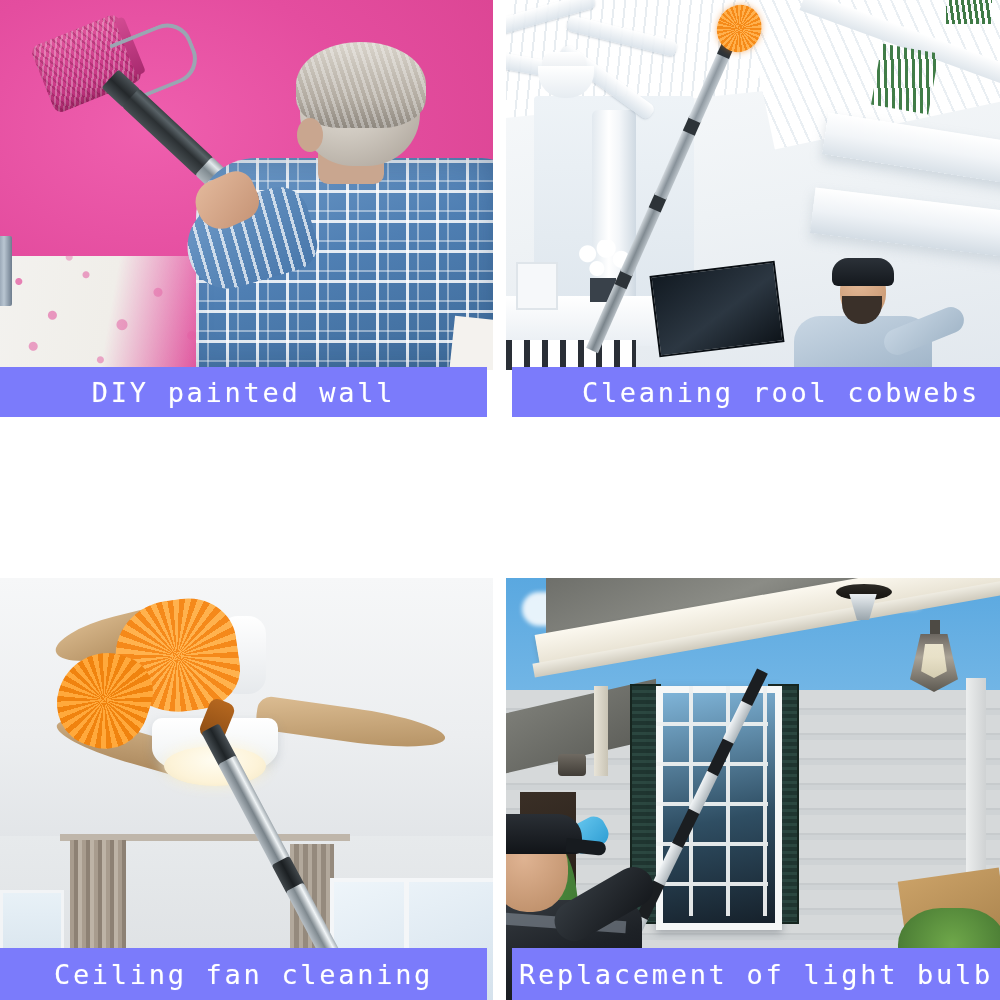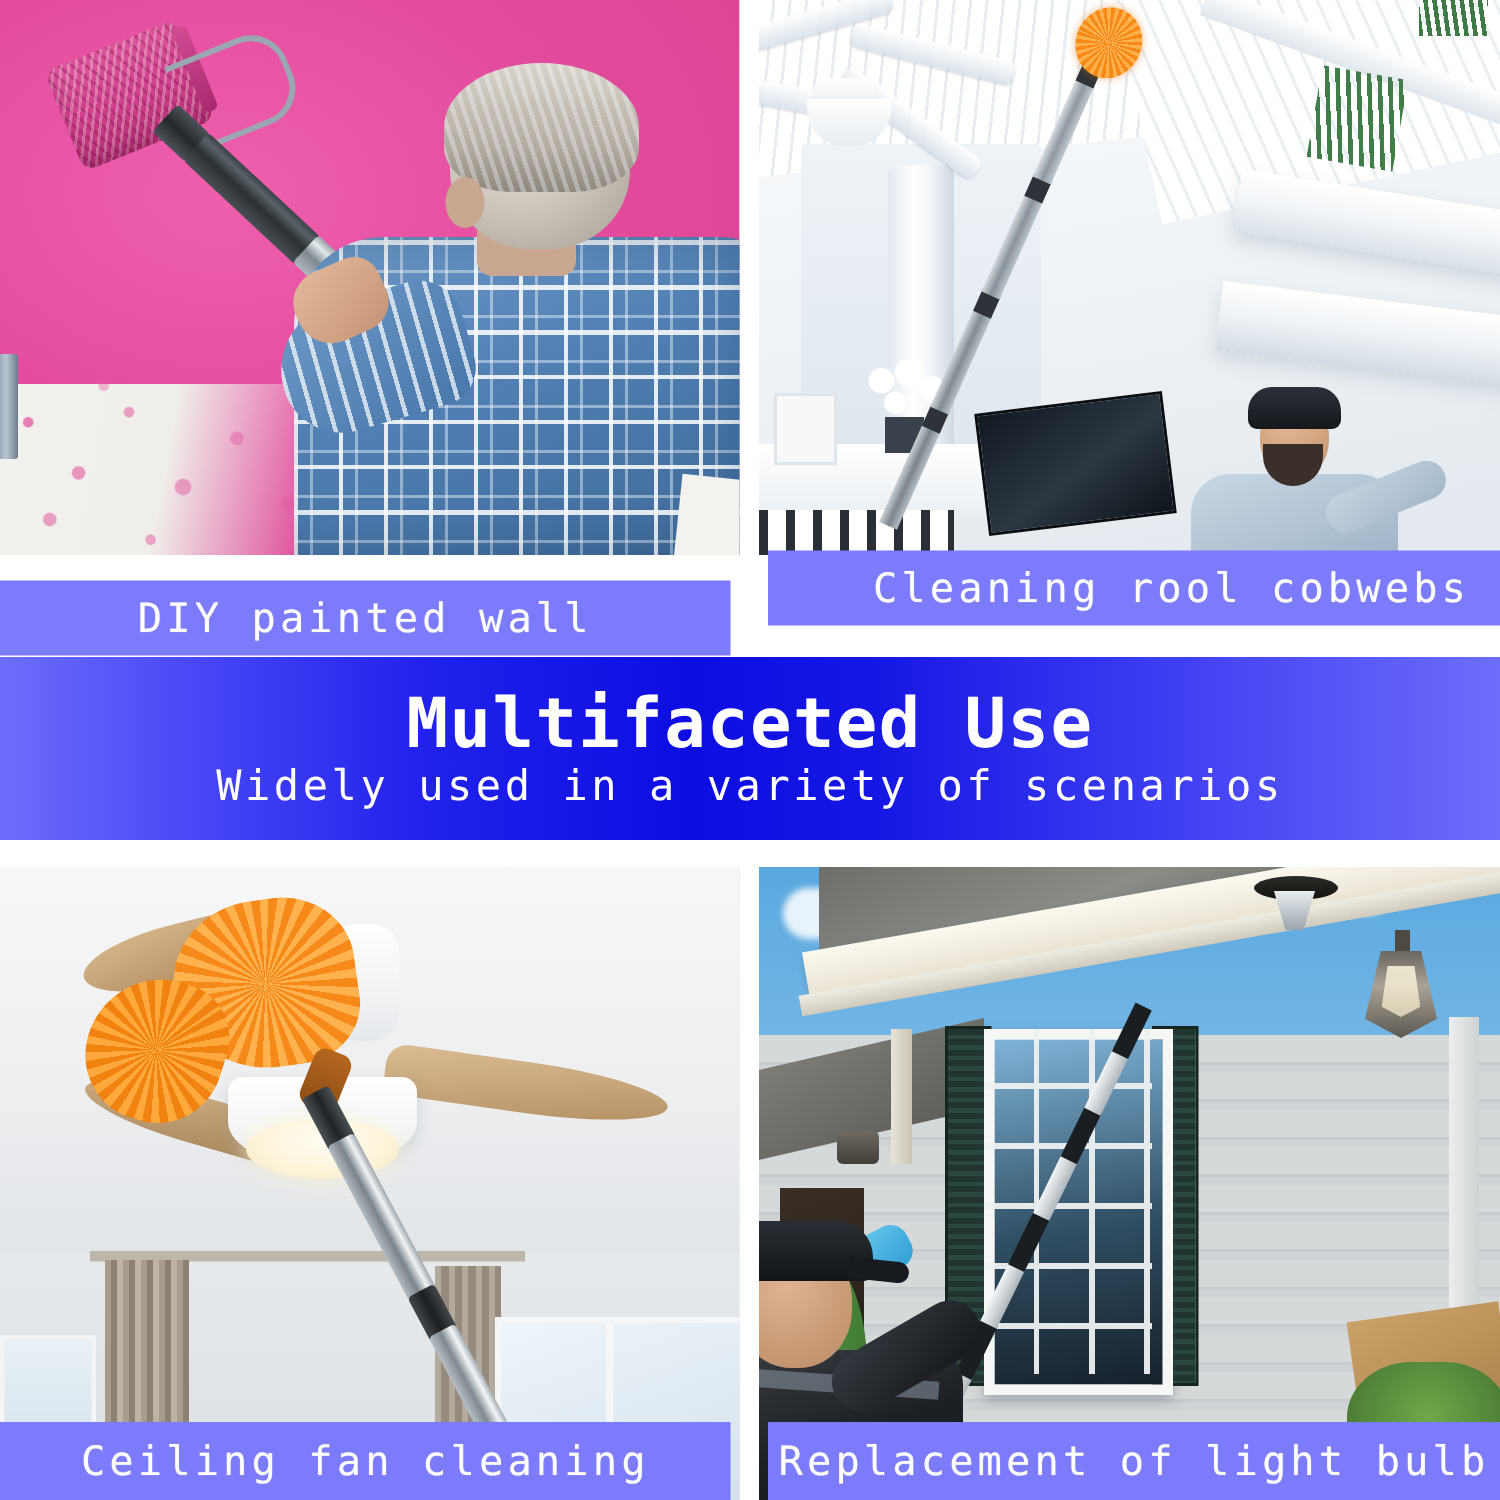--- a/index.html
+++ b/index.html
@@ -18,21 +18,21 @@
   .br{left:506px;top:578px;width:494px;height:422px;}
 
   
   .cap{
     position:absolute;background:#7b7bfb;color:#fff;
     display:flex;align-items:center;justify-content:center;
     letter-spacing:.10em;white-space:nowrap;
     font-size:27px;font-weight:400;
     text-shadow:0 0 1px rgba(255,255,255,.35);
   }
-  .cap-tl{left:0;top:367px;width:487px;height:50px;margin-top:20px;}
+  .cap-tl{left:0;top:367px;width:487px;height:50px;}
   .cap-tr{left:512px;top:367px;width:538px;height:50px;}
   .cap-bl{left:0;top:948px;width:487px;height:52px;}
   .cap-br{left:512px;top:948px;width:488px;height:52px;}
 
   
   .banner{
     position:absolute;left:0;top:438px;width:1000px;height:122px;
     background:linear-gradient(90deg,
         #6d6dfa 0%, #4a4af7 12%, #2222ec 28%,
         #0d0de2 46%, #1616e4 58%, #3a3af2 76%, #6d6dfa 100%);
@@ -441,24 +441,20 @@
     <div class="tr-cap"></div>
   </div>
 
   <div class="cap cap-tl">
     <span>DIY painted wall</span>
   </div>
   <div class="cap cap-tr">
     <span>Cleaning rool cobwebs</span>
   </div>
 
-  <div class="banner">
-    <div class="banner-title">Multifaceted Use</div>
-    <div class="banner-sub">Widely used in a variety of scenarios</div>
-  </div>
 
   <div class="tile bl">
     <div class="bl-ceiling"></div>
     <div class="bl-wall"></div>
     <div class="bl-rail"></div>
     <div class="bl-curtain"></div>
     <div class="bl-curtain2"></div>
     <div class="bl-win1"></div>
     <div class="bl-win2"></div>
     <div class="bl-win-mul"></div>

